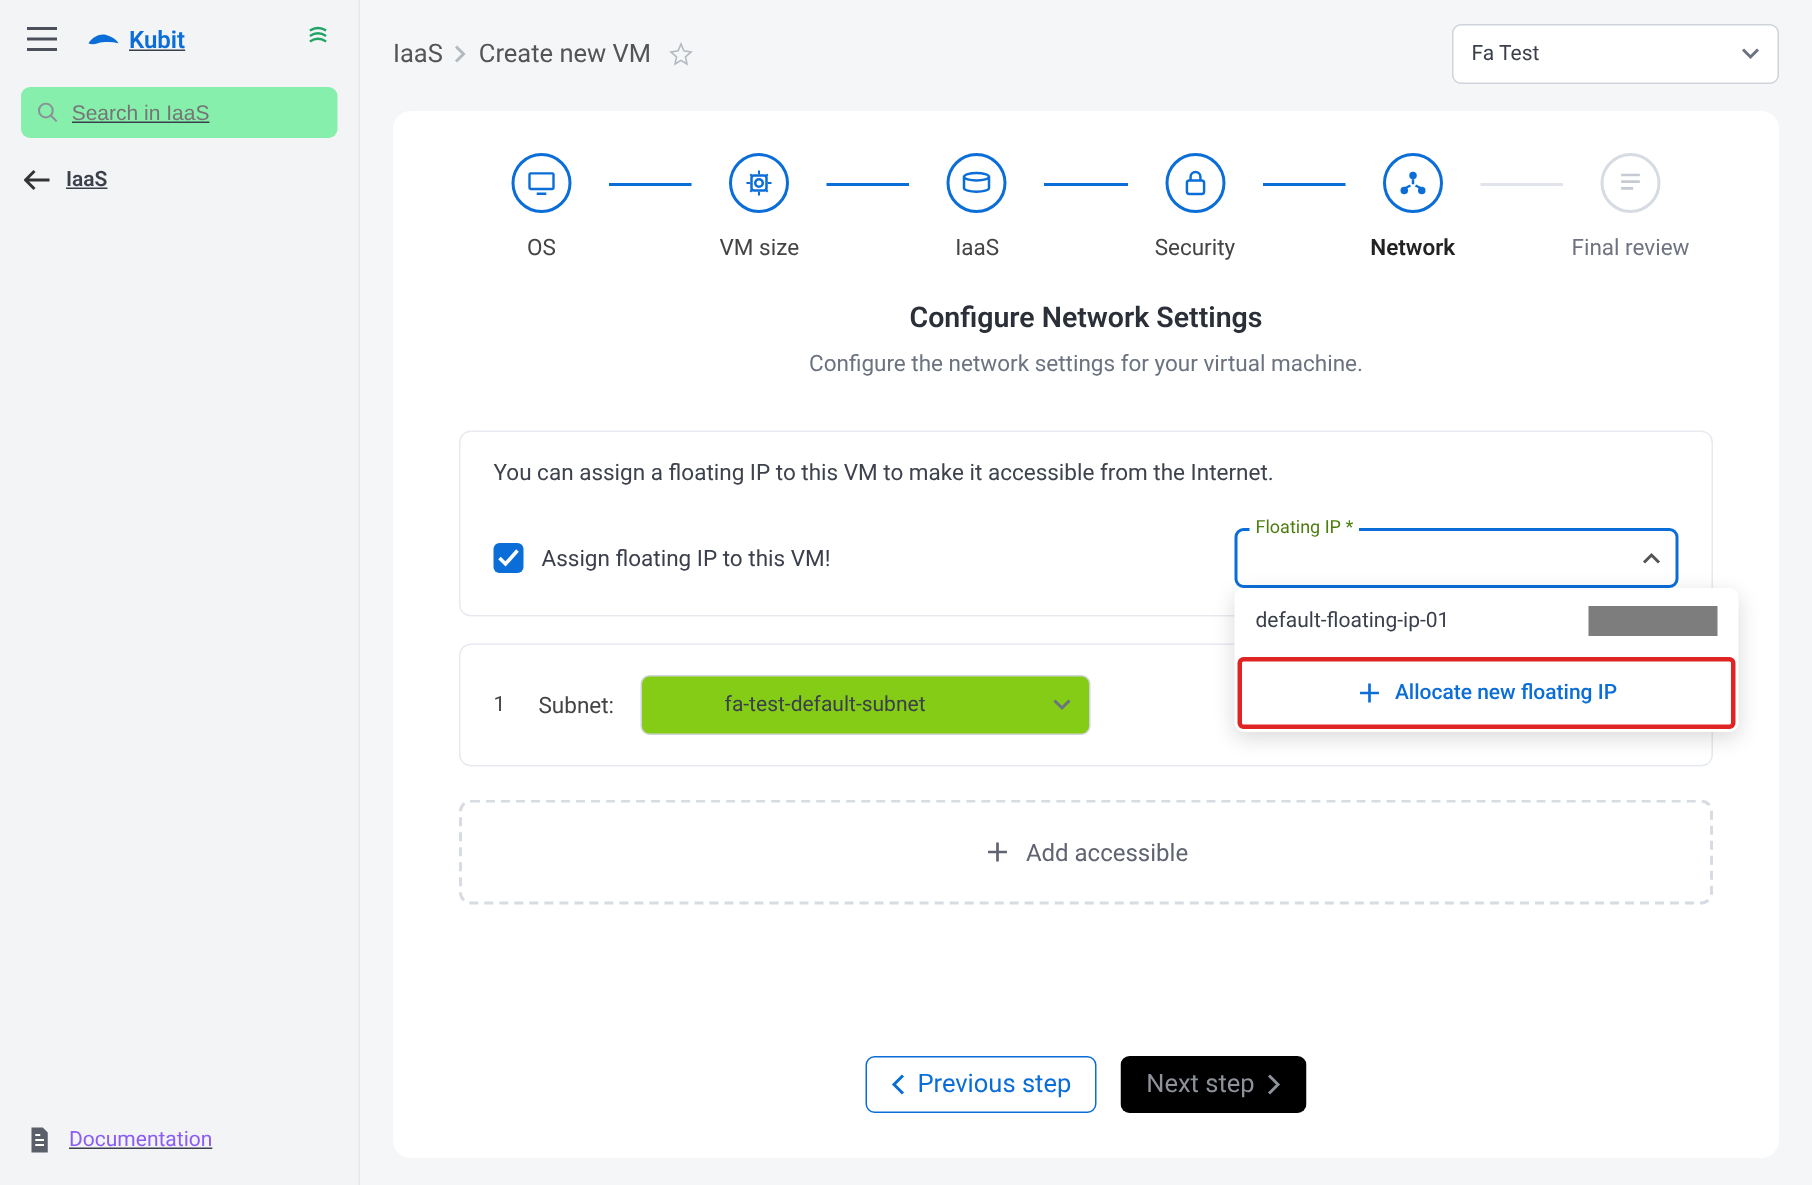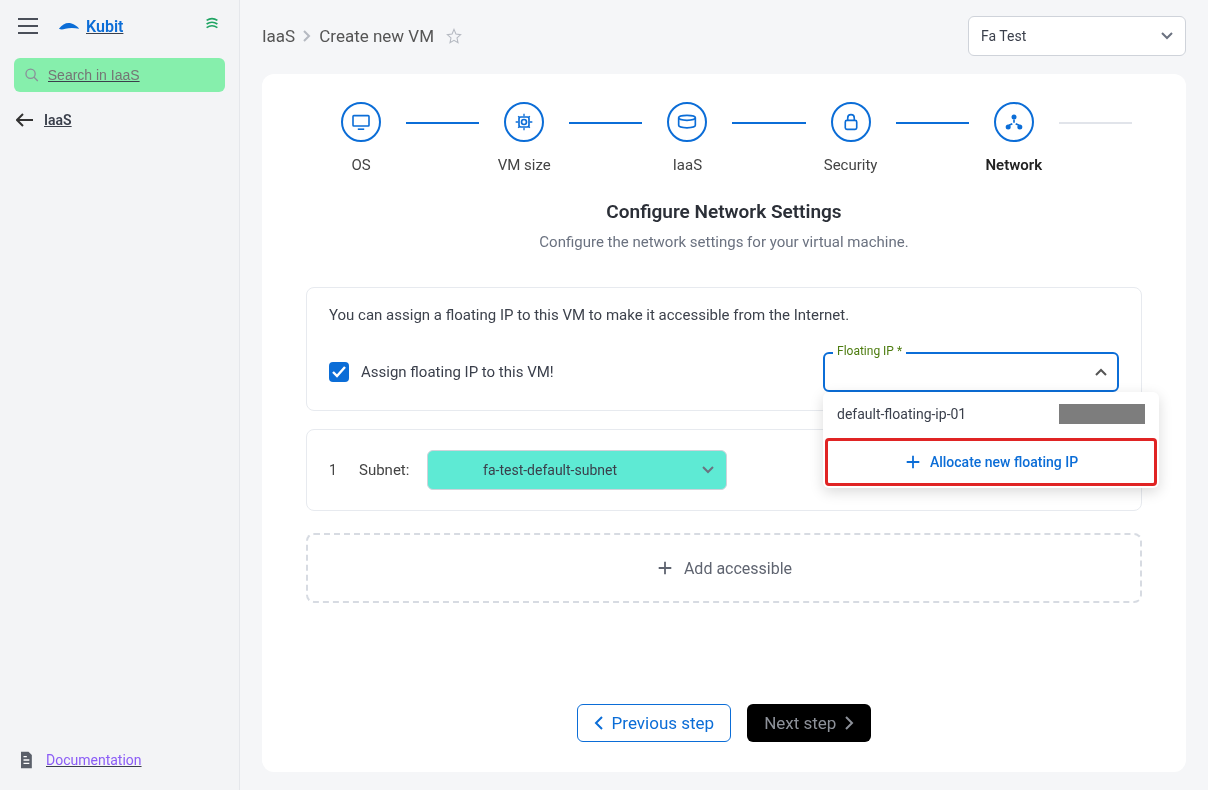--- a/index.html
+++ b/index.html
@@ -108,21 +108,21 @@
 .dd-mask { width:86px; height:20px; background:#7d7d7d; margin-left:auto;}
 .dd-allocate { border:3px solid #e02424; color:#0b6dd7; justify-content:center; font-weight:500; margin:2px; border-radius:4px;}
 .dd-allocate svg{ width:18px; height:18px; }
 
 .subnet-row {
   border:1px solid #e7eaef; border-radius:8px; margin-top:18px; padding:20px 22px; display:flex; align-items:center; gap:18px;
 }
 .subnet-row .num { width:12px; color:#444; }
 .field-label { color:#444; font-size:15px; }
 .select {
-  width:300px; height:40px; border:1px solid #cfd3da; border-radius:6px; display:flex; align-items:center; padding:0 12px; background:#5eead4; cursor:pointer;
+  width:300px; height:40px; border:1px solid #cfd3da; border-radius:6px; display:flex; align-items:center; padding:0 12px; background:#84cc16; cursor:pointer;
 }
 .select .arrow { margin-left:auto; color:#6b7280; }
 .addr-label { margin-left:80px; }
 
 .add-interface {
   margin-top:22px; border:2px dashed #d7dbe2; border-radius:8px; height:70px; display:flex; align-items:center; justify-content:center; gap:10px; color:#5f6470; cursor:pointer; font-size:16px;
 }
 
 .footer-btns { display:flex; justify-content:center; gap:16px; margin-top:auto; padding-top:40px;}
 .btn {
@@ -256,20 +256,28 @@
               <svg width="20" height="18" viewBox="0 0 24 20">
                 <circle cx="12" cy="4" r="3" fill="#0b6dd7"></circle>
                 <circle cx="5" cy="16" r="3" fill="#0b6dd7"></circle>
                 <circle cx="19" cy="16" r="3" fill="#0b6dd7"></circle>
                 <path d="M12 7v4M10 12 6 14M14 12l4 2" stroke="#0b6dd7" stroke-width="2"></path>
               </svg>
             </div>
           <div class="step-label">Network</div>
         </div>
         <div class="connector disabled"></div>
+        <div class="step disabled">
+          <div class="step-circle">
+              <svg width="18" height="16" viewBox="0 0 20 18">
+                <path d="M3 3h14M3 8h14M3 13h9" stroke="#c5cad3" stroke-width="2"></path>
+              </svg>
+            </div>
+          <div class="step-label">Final review</div>
+        </div>
       </div>
 
       <h2 class="heading">Configure Network Settings</h2>
       <p class="subheading">Configure the network settings for your virtual machine.</p>
 
       <div class="panel">
         <div class="panel-desc">You can assign a floating IP to this VM to make it accessible from the Internet.</div>
         <div class="assign-row">
           <div class="checkbox">
             <svg width="14" height="12" viewBox="0 0 14 12">

